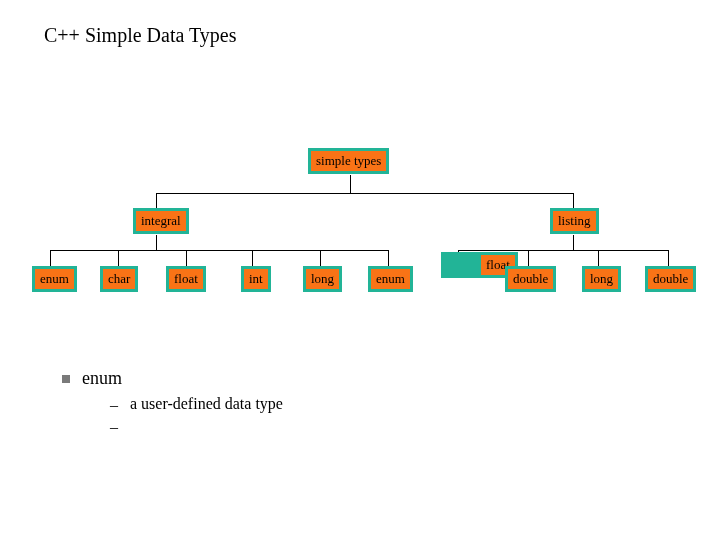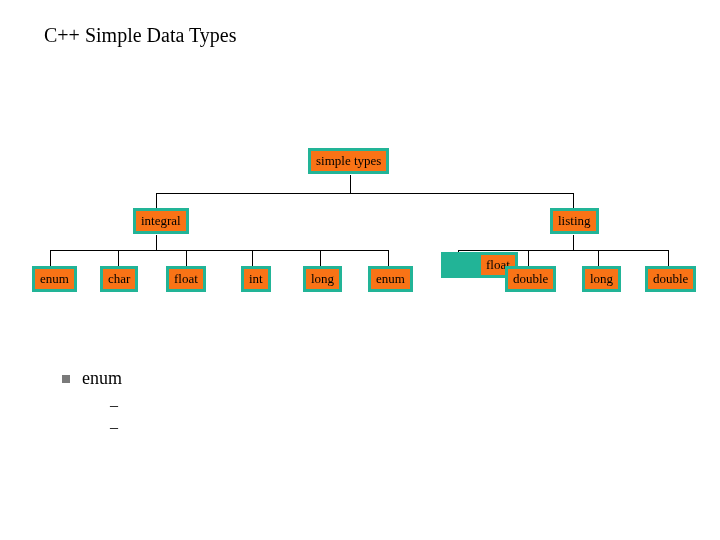--- a/index.html
+++ b/index.html
@@ -162,18 +162,19 @@
 </div>
 
 <div class="bullets">
   <div class="l1">
     <div class="sq"></div>
     <div class="l1-text">enum</div>
   </div>
   <div class="l2">
     <div class="l2-item">
       <div class="dash">–</div>
+      <div class="l2-text">a user-defined data type</div>
     </div>
     <div class="l2-item">
       <div class="dash">–</div>
     </div>
   </div>
 </div>
 
 </body></html>

